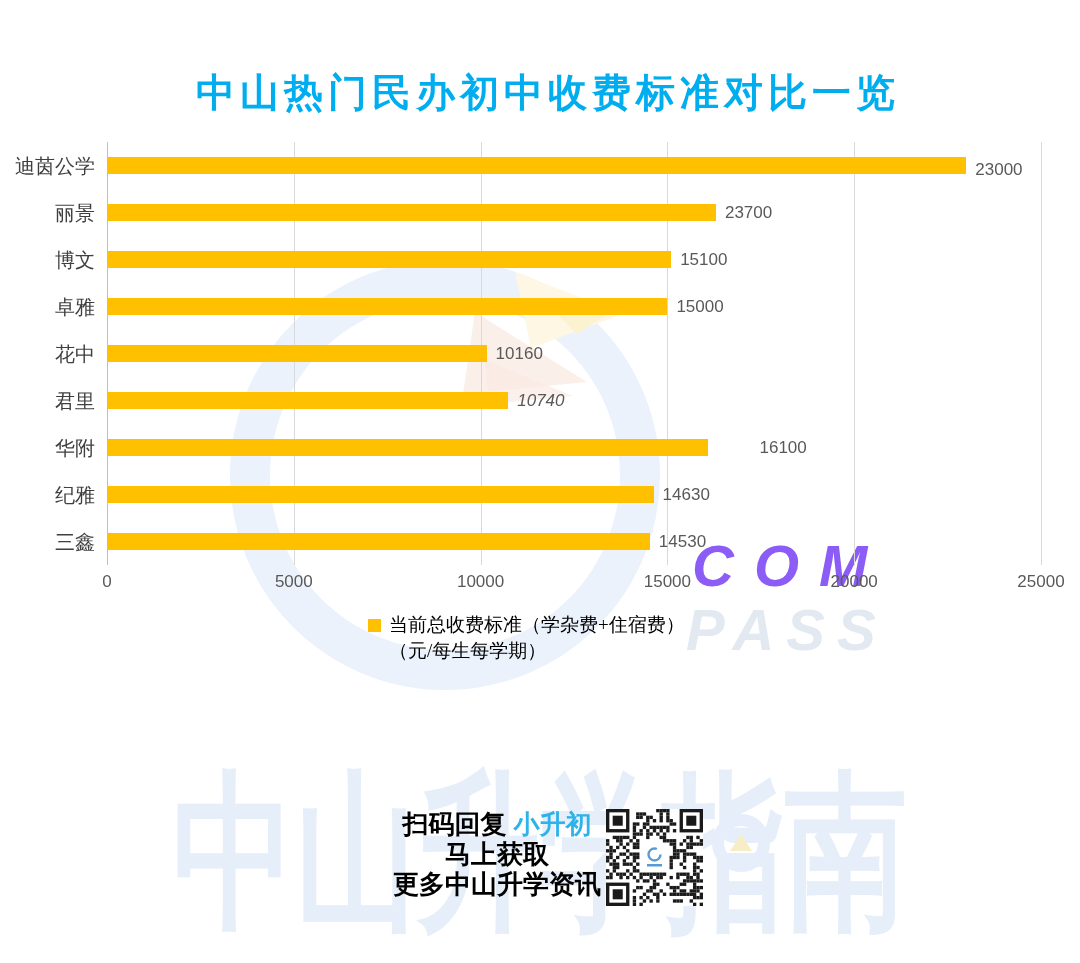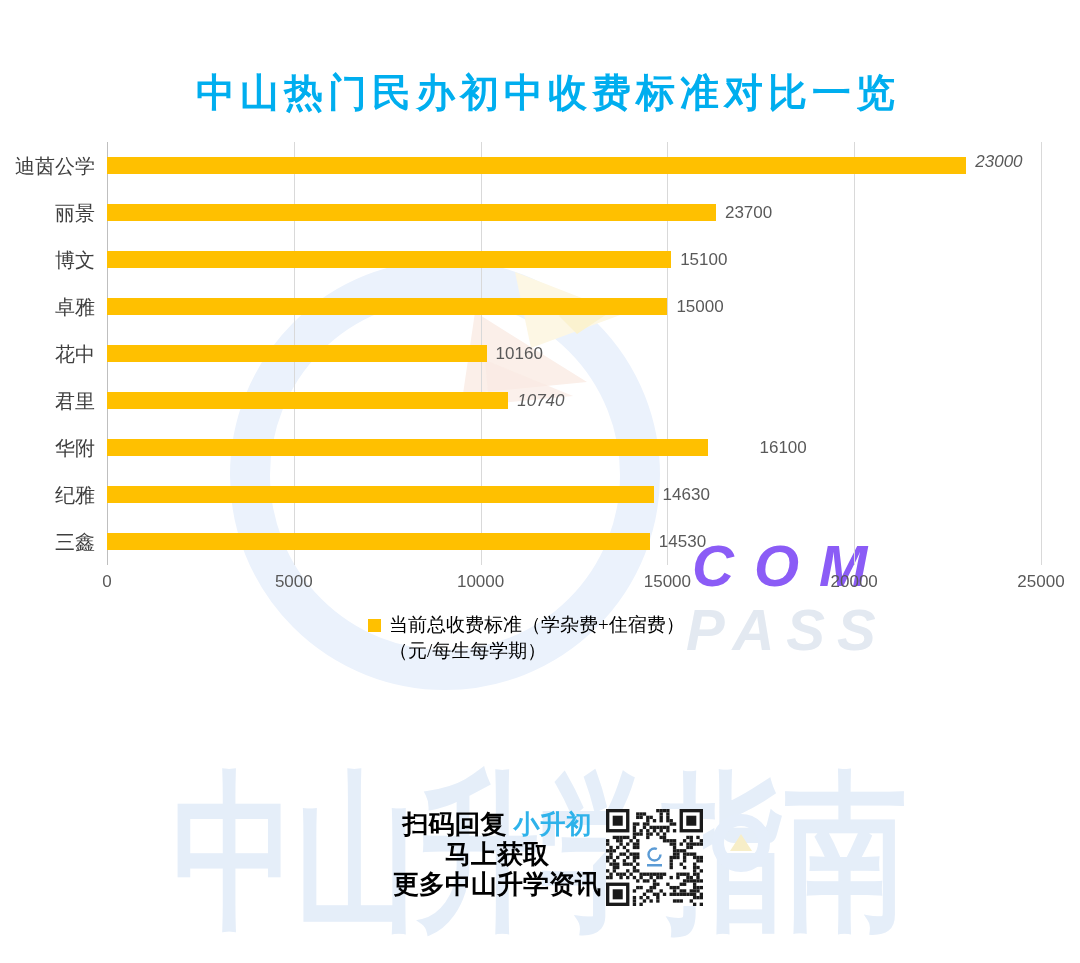--- a/index.html
+++ b/index.html
@@ -140,21 +140,21 @@
           <div class="gridline" style="left: 40%;"></div>
           <div class="tick" style="left: 40%;">10000</div>
           <div class="gridline" style="left: 60%;"></div>
           <div class="tick" style="left: 60%;">15000</div>
           <div class="gridline" style="left: 80%;"></div>
           <div class="tick" style="left: 80%;">20000</div>
           <div class="gridline" style="left: 100%;"></div>
           <div class="tick" style="left: 100%;">25000</div>
           <div class="cat-label" style="top: 23.5px;">迪茵公学</div>
           <div class="bar" style="top: 15px; width: 92%; background: rgb(255, 192, 0);"></div>
-          <div class="bar-value" style="top: 20px; left: calc(92% + 9px); font-style: italic;">23000</div>
+          <div class="bar-value" style="top: 28px; left: calc(92% + 9px);">23000</div>
           <div class="cat-label" style="top: 70.5px;">丽景</div>
           <div class="bar" style="top: 62px; width: 65.2%; background: rgb(255, 192, 0);"></div>
           <div class="bar-value" style="top: 70.5px; left: calc(65.2% + 9px);">23700</div>
           <div class="cat-label" style="top: 117.5px;">博文</div>
           <div class="bar" style="top: 109px; width: 60.4%; background: rgb(255, 192, 0);"></div>
           <div class="bar-value" style="top: 117.5px; left: calc(60.4% + 9px);">15100</div>
           <div class="cat-label" style="top: 164.5px;">卓雅</div>
           <div class="bar" style="top: 156px; width: 60%; background: rgb(255, 192, 0);"></div>
           <div class="bar-value" style="top: 164.5px; left: calc(60% + 9px);">15000</div>
           <div class="cat-label" style="top: 211.5px;">花中</div>

